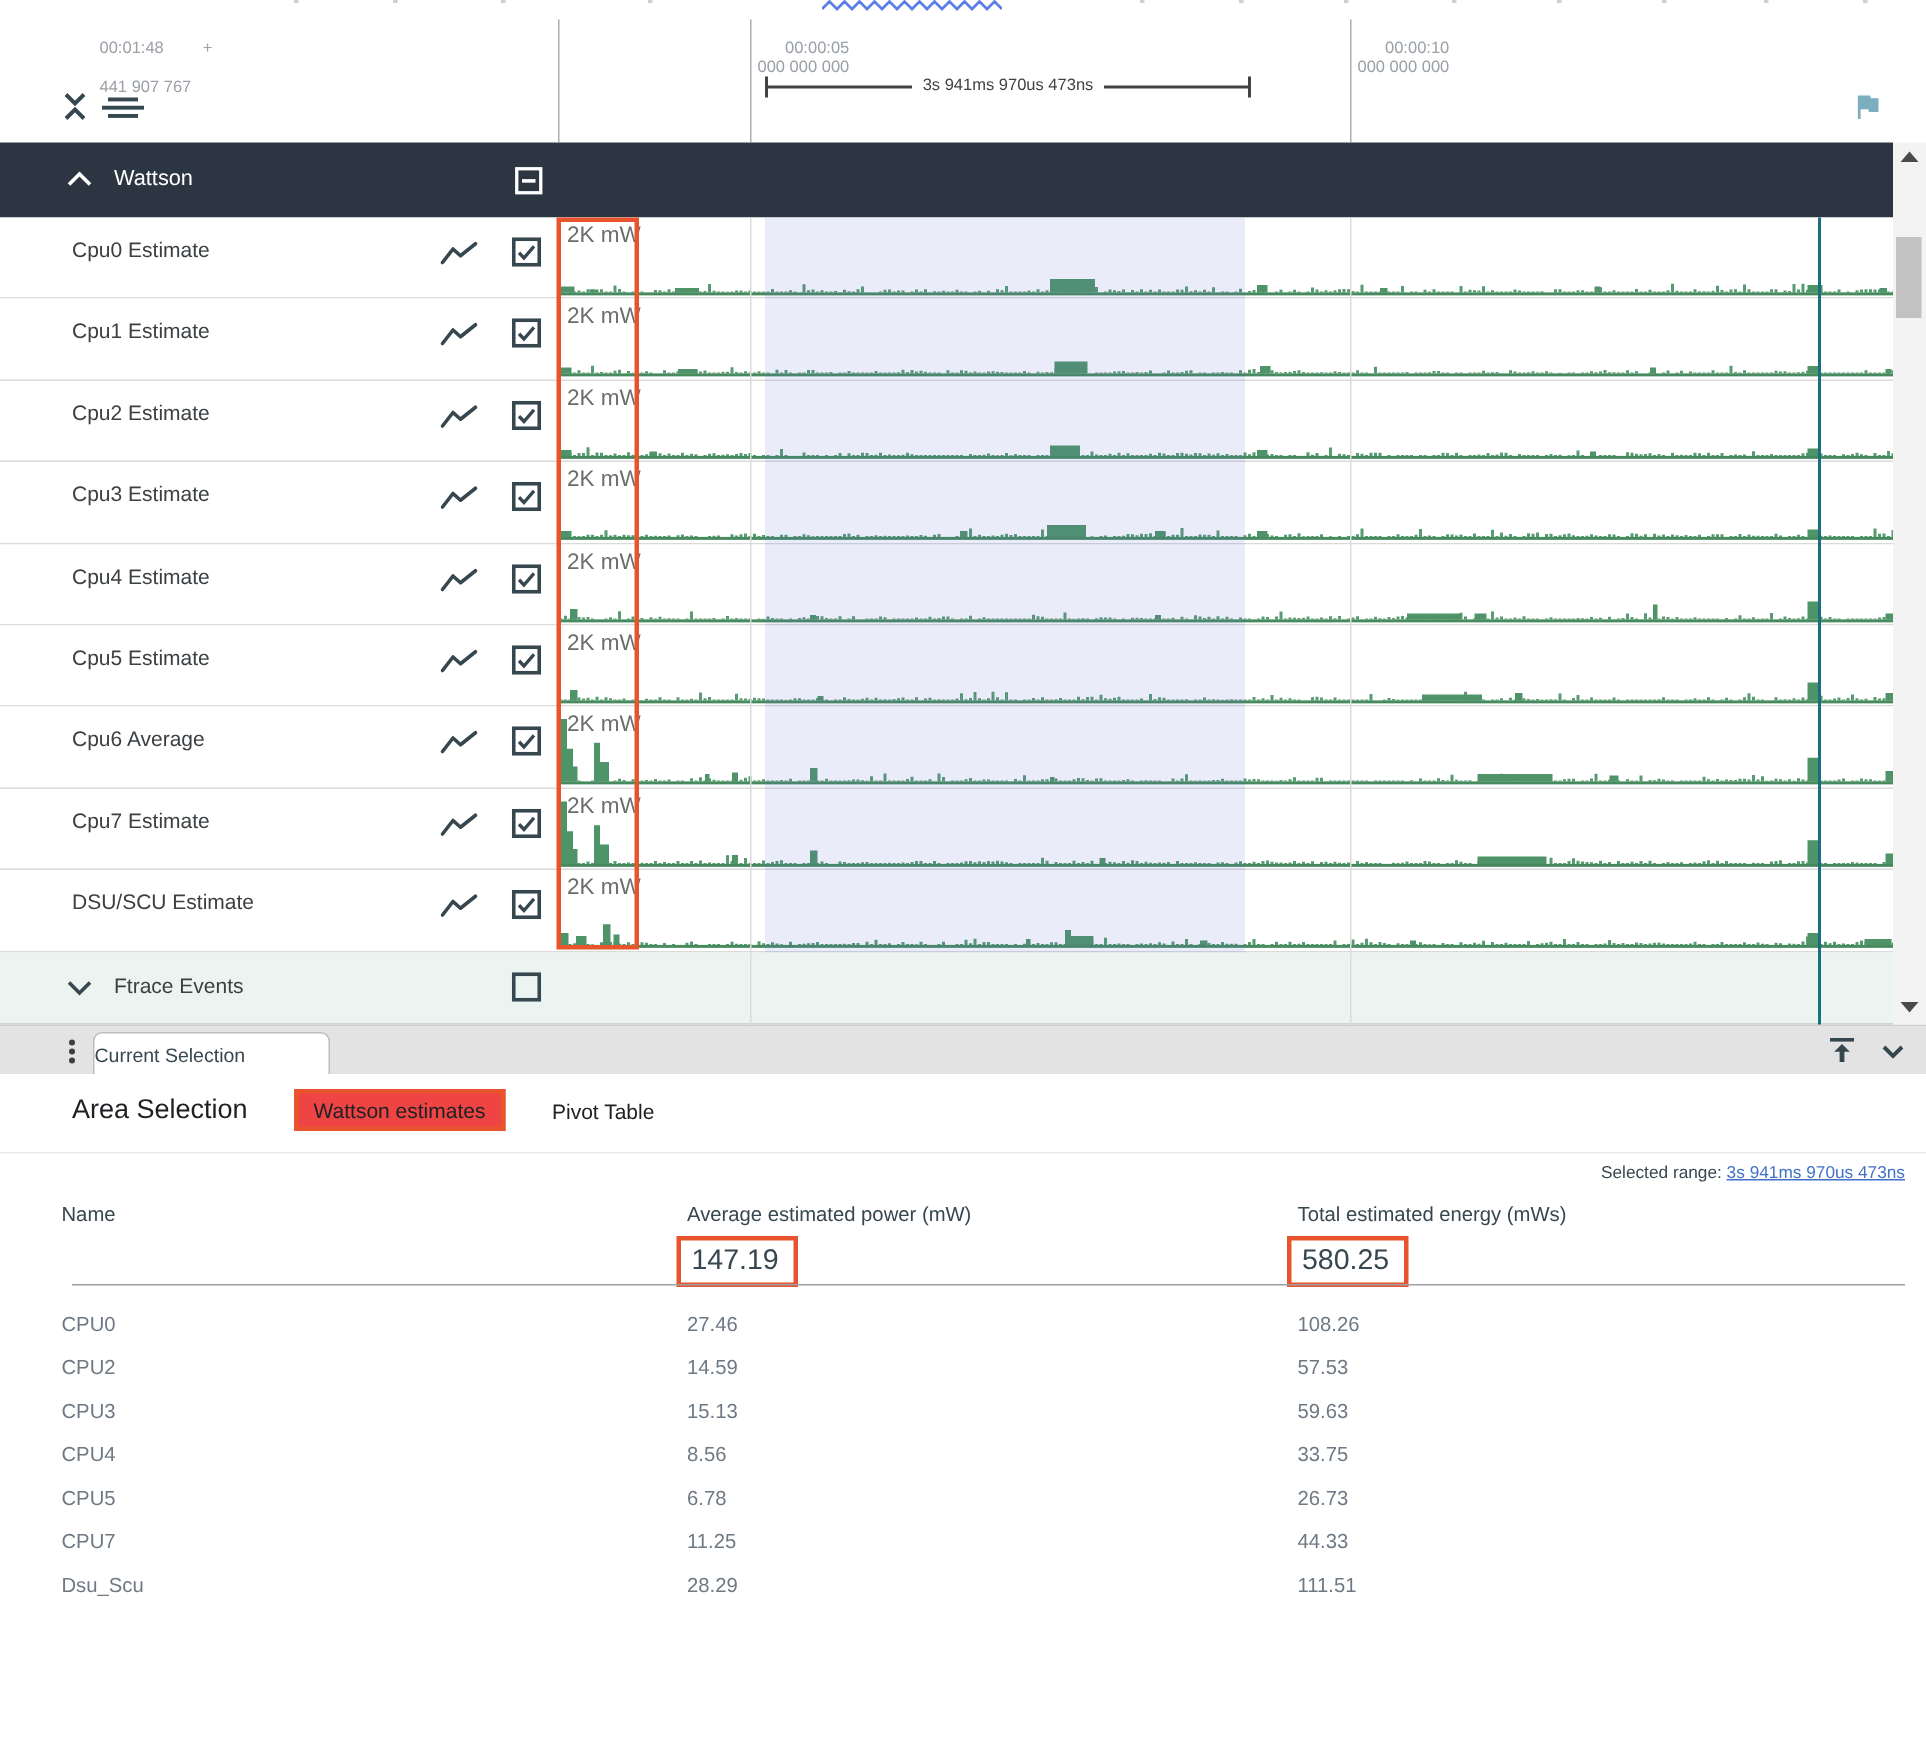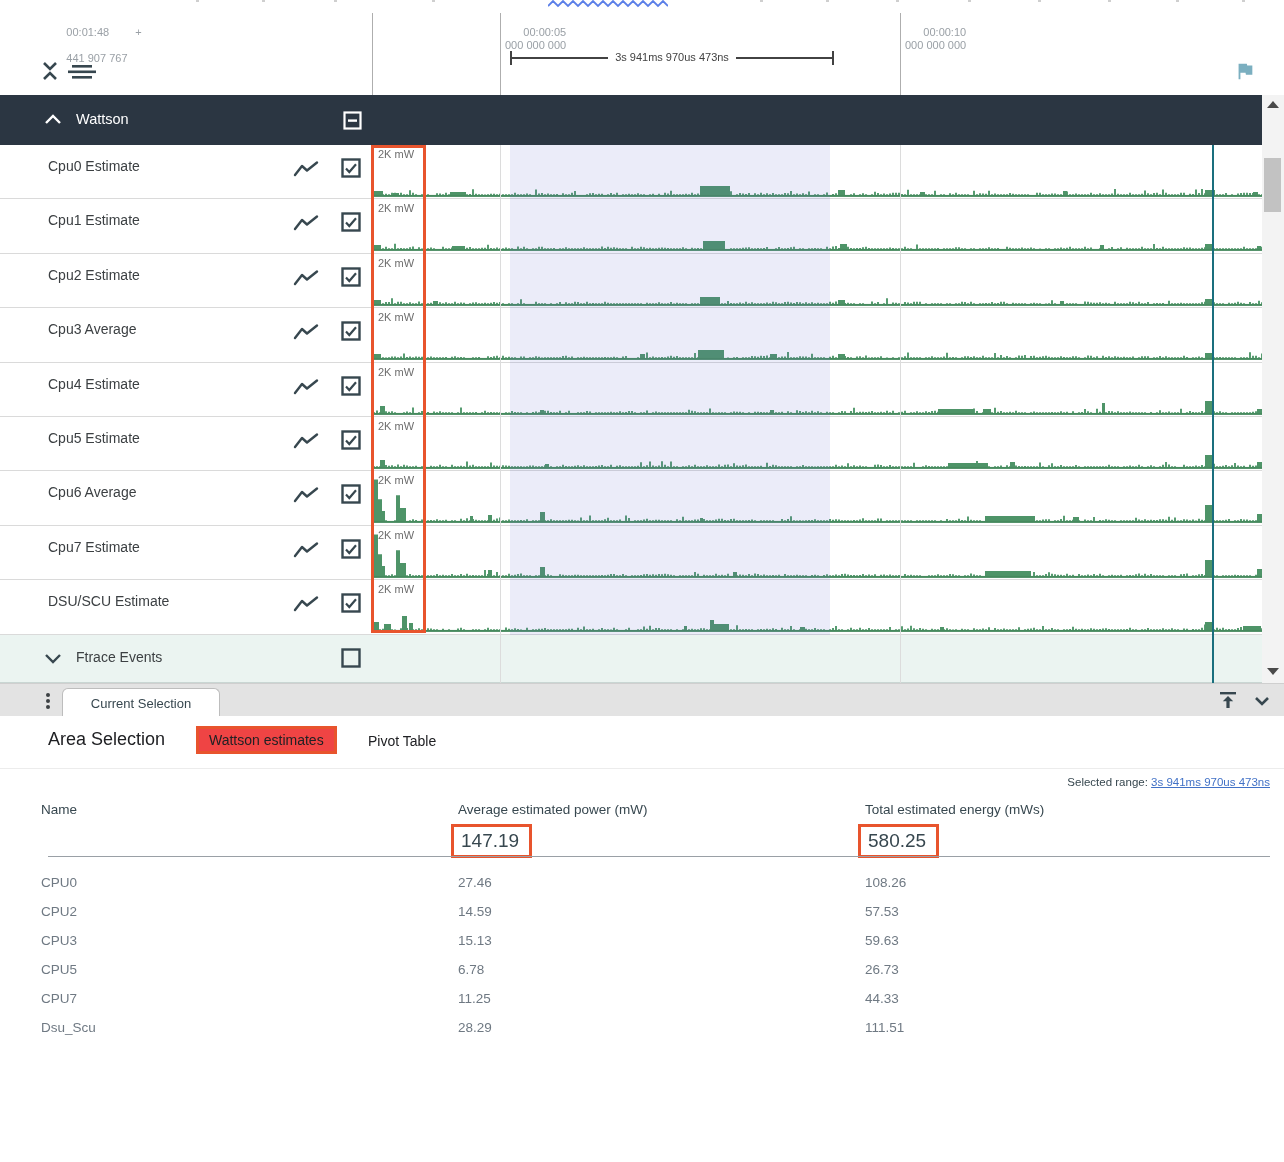--- a/index.html
+++ b/index.html
@@ -20,21 +20,21 @@
   #trackarea{position:absolute;left:0;top:95px;width:1284px;height:588px;background:#fff;}
   .group-header{position:absolute;left:0;top:0;width:1262px;height:50px;background:#2b3642;}
   .group-header .glabel{position:absolute;left:76px;top:16px;font-size:14.5px;color:#fff;}
   #rows{position:absolute;left:0;top:50px;width:1262px;height:489.6px;}
   .track-row{position:relative;height:54.4px;border-bottom:1px solid #dadada;box-sizing:border-box;background:#fff;}
   .track-row .tlabel{position:absolute;left:48px;top:13px;font-size:14px;color:#3c4043;}
   .track-row .chart-ic{position:absolute;left:293px;top:15px;}
   .row-checkbox{position:absolute;left:341px;top:13px;}
   .timeline{position:absolute;left:373px;top:0;width:889px;height:100%;}
   .timeline svg{position:absolute;left:0;top:0;width:889px;height:100%;}
-  .scale-lbl{position:absolute;left:5px;top:3px;font-size:11px;color:#6d6d6d;z-index:2;}
+  .scale-lbl{position:absolute;left:5px;top:3px;font-size:15px;color:#6d6d6d;z-index:2;}
   #ftrace-row{position:absolute;left:0;top:539.6px;width:1262px;height:48.4px;background:#ebf4f1;
               border-bottom:1px solid #c9d6d3;box-sizing:border-box;}
   #ftrace-row .tlabel{position:absolute;left:76px;top:14px;font-size:14px;color:#3c4043;}
   
   #sel-overlay{position:absolute;left:510px;top:50px;width:320px;height:489.6px;
                background:rgba(100,105,210,0.13);z-index:3;pointer-events:none;}
   .track-grid{position:absolute;top:50px;height:538px;width:1px;background:#dcdcdc;z-index:1;}
   #cursor-line{position:absolute;left:1212px;top:50px;height:538px;width:2px;background:#1a6f7e;z-index:4;}
   .hl-track-box{position:absolute;left:371px;top:50px;width:55px;height:488px;
                 border:3px solid #e8542d;box-sizing:border-box;z-index:5;pointer-events:none;}
@@ -42,21 +42,21 @@
   #scroll-thumb{position:absolute;left:2px;top:63px;width:17px;height:54px;background:#c2c2c2;}
   .tri-up{position:absolute;left:5px;top:6px;width:0;height:0;border-left:6px solid transparent;
           border-right:6px solid transparent;border-bottom:7px solid #4a4a4a;}
   .tri-down{position:absolute;left:5px;bottom:8px;width:0;height:0;border-left:6px solid transparent;
             border-right:6px solid transparent;border-top:7px solid #4a4a4a;}
   
   #tabbar{position:absolute;left:0;top:683px;width:1284px;height:33px;background:#e3e3e3;
           border-top:1px solid #cfcfcf;box-sizing:border-box;}
   #cs-tab{position:absolute;left:62px;top:4px;width:158px;height:29px;background:#fff;
           border:1px solid #bdbdbd;border-bottom:none;border-radius:6px 6px 0 0;box-sizing:border-box;
-          display:flex;align-items:center;justify-content:center;font-size:13px;color:#37474f;cursor:pointer;}
+          display:flex;align-items:center;font-size:13px;color:#37474f;cursor:pointer;}
   #dots-menu{position:absolute;left:43px;top:7px;width:10px;height:20px;cursor:pointer;}
   #dots-menu i{display:block;width:4px;height:4px;border-radius:50%;background:#3c4043;margin:2px auto;}
   .tab-icon{position:absolute;top:5px;cursor:pointer;}
   
   #details{position:absolute;left:0;top:716px;width:1284px;height:446px;background:#fff;}
   #area-title{position:absolute;left:48px;top:13px;font-size:18px;color:#202124;font-weight:500;}
   #chip-wattson{position:absolute;left:196px;top:10px;background:#ef4444;border:3px solid #e8542d;
                 padding:3px 10px;font-size:14px;color:#202124;cursor:pointer;}
   #chip-pivot{position:absolute;left:368px;top:17px;font-size:14px;color:#202124;cursor:pointer;}
   #details .divider{position:absolute;left:0;top:52px;width:1284px;height:1px;background:#ececec;}
@@ -196,21 +196,21 @@
     <div class="timeline">
       <span class="scale-lbl">2K mW</span>
       <svg viewBox="0 0 889 54" preserveAspectRatio="none">
               <path d="M0 49.6h2v0.9h-2zM3 49.9h2v0.6h-2zM6 48.8h2v1.7h-2zM9 49.9h2v0.6h-2zM12 48.5h2v2.0h-2zM15 48.5h2v2.0h-2zM18 44.7h2v5.8h-2zM21 49.9h2v0.6h-2zM24 48.2h2v2.3h-2zM27 48.4h2v2.1h-2zM30 49.9h2v0.6h-2zM33 49.9h2v0.6h-2zM36 48.9h2v1.6h-2zM39 49.9h2v0.6h-2zM42 49.9h2v0.6h-2zM45 48.1h2v2.4h-2zM48 49.8h2v0.7h-2zM54 49.9h2v0.6h-2zM57 49.4h2v1.1h-2zM60 48.5h2v2.0h-2zM63 49.9h2v0.6h-2zM66 48.8h2v1.7h-2zM69 49.9h2v0.6h-2zM72 48.9h2v1.6h-2zM75 49.9h2v0.6h-2zM78 49.9h2v0.6h-2zM81 48.4h2v2.1h-2zM84 49.9h2v0.6h-2zM87 49.1h2v1.4h-2zM90 49.4h2v1.1h-2zM96 49.9h2v0.6h-2zM99 49.1h2v1.4h-2zM102 48.8h2v1.7h-2zM105 49.9h2v0.6h-2zM108 49.7h2v0.8h-2zM111 49.4h2v1.1h-2zM114 49.9h2v0.6h-2zM117 49.2h2v1.3h-2zM120 48.5h2v2.0h-2zM123 49.2h2v1.3h-2zM126 48.5h2v2.0h-2zM129 49.9h2v0.6h-2zM135 49.9h2v0.6h-2zM138 49.9h2v0.6h-2zM144 49.9h2v0.6h-2zM147 45.8h2v4.7h-2zM150 49.9h2v0.6h-2zM162 48.2h2v2.3h-2zM165 49.9h2v0.6h-2zM168 49.9h2v0.6h-2zM171 49.9h2v0.6h-2zM177 49.9h2v0.6h-2zM183 49.9h2v0.6h-2zM186 48.6h2v1.9h-2zM192 48.7h2v1.8h-2zM195 49.9h2v0.6h-2zM198 49.9h2v0.6h-2zM201 48.3h2v2.2h-2zM204 48.6h2v1.9h-2zM207 49.9h2v0.6h-2zM210 49.8h2v0.7h-2zM213 48.3h2v2.2h-2zM216 49.9h2v0.6h-2zM219 49.6h2v0.9h-2zM222 49.9h2v0.6h-2zM225 49.9h2v0.6h-2zM228 49.8h2v0.7h-2zM231 48.3h2v2.2h-2zM234 49.4h2v1.1h-2zM237 49.9h2v0.6h-2zM240 49.9h2v0.6h-2zM243 49.9h2v0.6h-2zM246 49.9h2v0.6h-2zM249 49.9h2v0.6h-2zM252 49.9h2v0.6h-2zM255 49.9h2v0.6h-2zM258 49.9h2v0.6h-2zM261 49.9h2v0.6h-2zM264 49.9h2v0.6h-2zM267 49.9h2v0.6h-2zM273 49.2h2v1.3h-2zM276 49.9h2v0.6h-2zM279 49.9h2v0.6h-2zM282 49.8h2v0.7h-2zM285 48.9h2v1.6h-2zM288 49.9h2v0.6h-2zM291 50.0h2v0.5h-2zM294 49.9h2v0.6h-2zM297 48.6h2v1.9h-2zM300 50.0h2v0.5h-2zM303 49.2h2v1.3h-2zM306 49.9h2v0.6h-2zM309 49.9h2v0.6h-2zM312 49.9h2v0.6h-2zM318 49.9h2v0.6h-2zM321 49.9h2v0.6h-2zM324 49.9h2v0.6h-2zM327 49.1h2v1.4h-2zM330 49.8h2v0.7h-2zM333 49.9h2v0.6h-2zM336 49.9h2v0.6h-2zM339 49.2h2v1.3h-2zM342 48.6h2v1.9h-2zM345 49.9h2v0.6h-2zM348 49.9h2v0.6h-2zM351 49.9h2v0.6h-2zM354 47.6h2v2.9h-2zM357 49.6h2v0.9h-2zM360 49.9h2v0.6h-2zM363 49.9h2v0.6h-2zM366 49.1h2v1.4h-2zM369 49.9h2v0.6h-2zM372 48.4h2v2.1h-2zM375 49.9h2v0.6h-2zM378 48.7h2v1.8h-2zM381 49.9h2v0.6h-2zM384 49.9h2v0.6h-2zM387 49.9h2v0.6h-2zM390 49.9h2v0.6h-2zM393 49.0h2v1.5h-2zM396 49.9h2v0.6h-2zM399 48.3h2v2.2h-2zM402 48.9h2v1.6h-2zM405 49.9h2v0.6h-2zM408 49.9h2v0.6h-2zM411 48.6h2v1.9h-2zM414 48.3h2v2.2h-2zM417 49.0h2v1.5h-2zM420 49.5h2v1.0h-2zM423 48.5h2v2.0h-2zM426 48.7h2v1.8h-2zM429 49.9h2v0.6h-2zM432 48.9h2v1.6h-2zM435 49.8h2v0.7h-2zM438 48.8h2v1.7h-2zM441 49.9h2v0.6h-2zM444 49.3h2v1.2h-2zM447 49.9h2v0.6h-2zM450 49.9h2v0.6h-2zM453 49.9h2v0.6h-2zM456 48.2h2v2.3h-2zM459 49.4h2v1.1h-2zM462 48.1h2v2.4h-2zM465 49.9h2v0.6h-2zM468 49.9h2v0.6h-2zM471 49.6h2v0.9h-2zM474 49.2h2v1.3h-2zM477 49.9h2v0.6h-2zM480 49.9h2v0.6h-2zM486 49.9h2v0.6h-2zM489 49.9h2v0.6h-2zM498 48.1h2v2.4h-2zM501 49.7h2v0.8h-2zM504 48.6h2v1.9h-2zM510 49.9h2v0.6h-2zM513 44.8h2v5.7h-2zM519 49.0h2v1.5h-2zM522 49.4h2v1.1h-2zM525 49.9h2v0.6h-2zM531 48.6h2v1.9h-2zM534 49.1h2v1.4h-2zM537 49.9h2v0.6h-2zM540 48.4h2v2.1h-2zM543 48.3h2v2.2h-2zM546 48.3h2v2.2h-2zM552 49.9h2v0.6h-2zM558 49.9h2v0.6h-2zM561 49.9h2v0.6h-2zM564 49.9h2v0.6h-2zM567 49.9h2v0.6h-2zM573 49.9h2v0.6h-2zM576 49.9h2v0.6h-2zM582 49.9h2v0.6h-2zM585 49.9h2v0.6h-2zM588 48.3h2v2.2h-2zM591 48.5h2v2.0h-2zM594 49.9h2v0.6h-2zM597 48.4h2v2.1h-2zM600 49.9h2v0.6h-2zM606 49.9h2v0.6h-2zM609 49.9h2v0.6h-2zM612 49.5h2v1.0h-2zM615 49.9h2v0.6h-2zM618 48.5h2v2.0h-2zM621 49.9h2v0.6h-2zM624 49.5h2v1.0h-2zM627 48.2h2v2.3h-2zM630 48.3h2v2.2h-2zM633 49.9h2v0.6h-2zM639 49.3h2v1.2h-2zM642 49.9h2v0.6h-2zM645 49.9h2v0.6h-2zM648 49.9h2v0.6h-2zM651 49.9h2v0.6h-2zM657 49.9h2v0.6h-2zM660 49.3h2v1.2h-2zM663 49.9h2v0.6h-2zM666 49.8h2v0.7h-2zM672 50.0h2v0.5h-2zM675 49.9h2v0.6h-2zM678 46.8h2v3.7h-2zM681 49.9h2v0.6h-2zM687 49.9h2v0.6h-2zM693 49.9h2v0.6h-2zM696 49.9h2v0.6h-2zM699 49.9h2v0.6h-2zM702 49.9h2v0.6h-2zM711 48.0h2v2.5h-2zM714 48.3h2v2.2h-2zM717 49.1h2v1.4h-2zM720 49.4h2v1.1h-2zM723 49.3h2v1.2h-2zM726 48.8h2v1.7h-2zM729 49.9h2v0.6h-2zM732 49.3h2v1.2h-2zM735 49.9h2v0.6h-2zM741 48.3h2v2.2h-2zM744 49.9h2v0.6h-2zM747 49.7h2v0.8h-2zM750 49.9h2v0.6h-2zM753 49.9h2v0.6h-2zM756 48.3h2v2.2h-2zM759 48.7h2v1.8h-2zM762 49.9h2v0.6h-2zM765 48.3h2v2.2h-2zM768 49.9h2v0.6h-2zM771 49.9h2v0.6h-2zM774 48.6h2v1.9h-2zM780 49.9h2v0.6h-2zM783 49.6h2v0.9h-2zM786 49.9h2v0.6h-2zM789 49.6h2v0.9h-2zM795 47.4h2v3.1h-2zM798 49.9h2v0.6h-2zM801 49.9h2v0.6h-2zM804 49.9h2v0.6h-2zM807 49.3h2v1.2h-2zM810 49.9h2v0.6h-2zM813 49.9h2v0.6h-2zM816 49.9h2v0.6h-2zM819 49.9h2v0.6h-2zM822 49.9h2v0.6h-2zM825 49.9h2v0.6h-2zM828 48.8h2v1.7h-2zM831 48.3h2v2.2h-2zM834 49.9h2v0.6h-2zM837 49.9h2v0.6h-2zM840 48.9h2v1.6h-2zM843 49.9h2v0.6h-2zM846 49.9h2v0.6h-2zM849 49.9h2v0.6h-2zM855 49.4h2v1.1h-2zM858 49.9h2v0.6h-2zM861 49.3h2v1.2h-2zM864 48.4h2v2.1h-2zM867 49.4h2v1.1h-2zM870 49.9h2v0.6h-2zM876 48.6h2v1.9h-2zM879 49.9h2v0.6h-2zM882 49.9h2v0.6h-2zM885 47.2h2v3.3h-2zM888 48.7h2v1.8h-2z" fill="#579c71"></path>
               <path d="M1 46.5h7v4h-7zM60 47.5h5v3h-5zM327 43.5h20v7h-20zM465 46.5h7v4h-7zM687 47.5h4v3h-4zM832 45.5h9v5h-9z" fill="#4e9468"></path>
               <rect x="0" y="50.5" width="889" height="2" fill="#468a5e"></rect>
             </svg>
     </div>
   </div>
         <div class="track-row">
-    <span class="tlabel">Cpu3 Average</span>
+    <span class="tlabel">Cpu3 Estimate</span>
     <svg class="chart-ic" width="26" height="18" viewBox="0 0 26 18">
       <polyline points="2,15 9,6 14,10.5 24,2.5" fill="none" stroke="#37474f" stroke-width="2.4" stroke-linecap="round" stroke-linejoin="round"></polyline>
     </svg>
     <svg class="row-checkbox" width="20" height="20" viewBox="0 0 20 20">
       <rect x="1.5" y="1.5" width="17" height="17" fill="#fff" stroke="#37474f" stroke-width="2.4"></rect>
       <path d="M5 10.5 8.3 14 15 6.3" fill="none" stroke="#37474f" stroke-width="2.2"></path>
     </svg>
     <div class="timeline">
       <span class="scale-lbl">2K mW</span>
       <svg viewBox="0 0 889 54" preserveAspectRatio="none">
@@ -384,20 +384,25 @@
           <span class="col1">CPU2</span>
           <span class="col2">14.59</span>
           <span class="col3">57.53</span>
         </div>
         <div class="data-row">
           <span class="col1">CPU3</span>
           <span class="col2">15.13</span>
           <span class="col3">59.63</span>
         </div>
         <div class="data-row">
+          <span class="col1">CPU4</span>
+          <span class="col2">8.56</span>
+          <span class="col3">33.75</span>
+        </div>
+        <div class="data-row">
           <span class="col1">CPU5</span>
           <span class="col2">6.78</span>
           <span class="col3">26.73</span>
         </div>
         <div class="data-row">
           <span class="col1">CPU7</span>
           <span class="col2">11.25</span>
           <span class="col3">44.33</span>
         </div>
         <div class="data-row">

